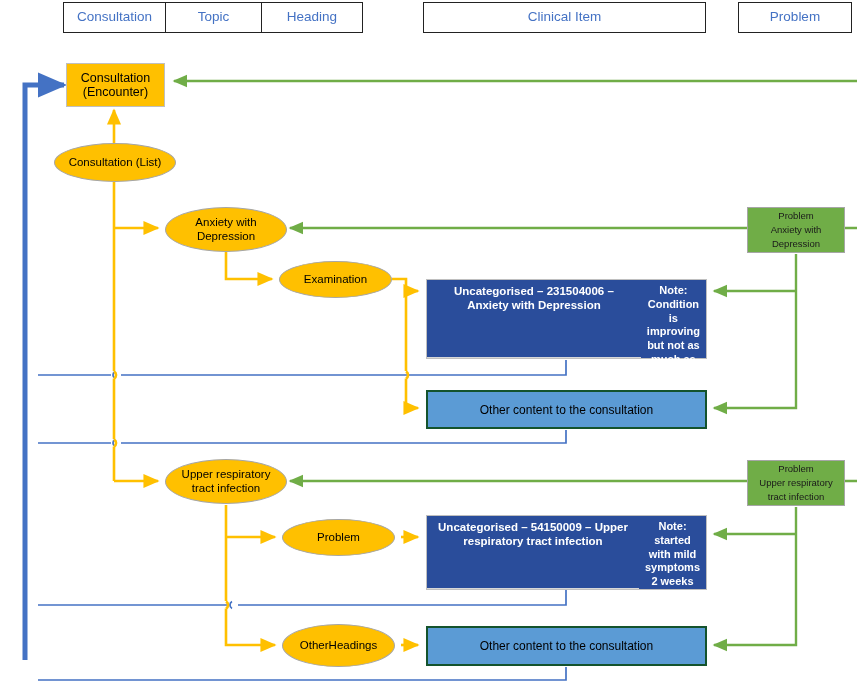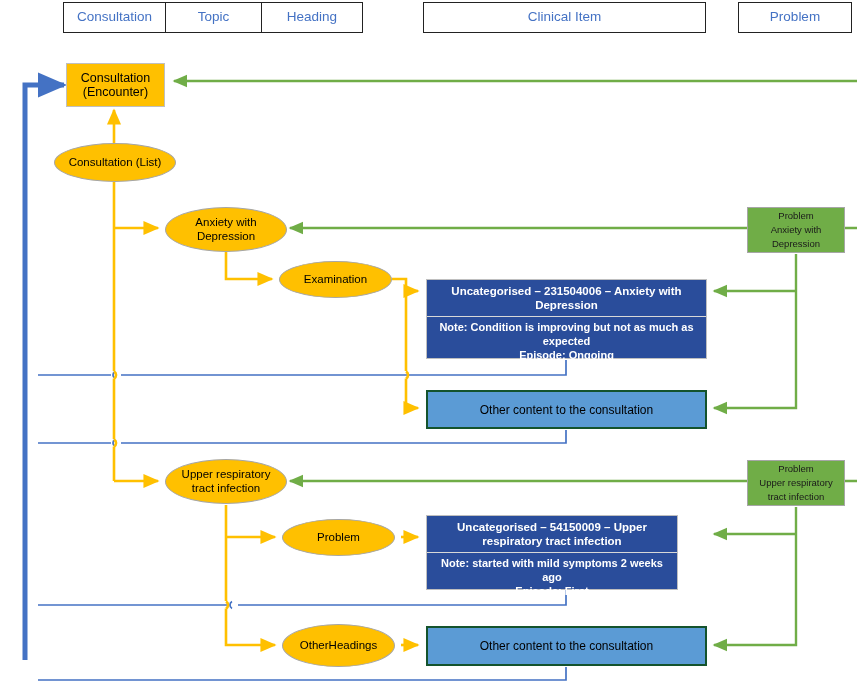--- a/index.html
+++ b/index.html
@@ -17,21 +17,21 @@
 
   .box-yellow{background:#ffc000;border:1px solid #bfbfbf;color:#000;font-size:12.5px;
               line-height:1.15;}
   .ellipse{background:#ffc000;border:1px solid #a6a6a6;border-radius:50%;color:#000;
            font-size:11.5px;line-height:1.2;}
   .box-green{background:#70ad47;border:1px solid #a6a6a6;color:#1a1a1a;font-size:9.5px;
              line-height:1.45;}
   .box-lightblue{background:#5b9bd5;border:2px solid #14532d;color:#000000;font-size:12px;}
 
   .clin{position:absolute;box-sizing:border-box;background:#2a4d9b;border:1px solid #bfbfbf;
-        color:#fff;font-weight:bold;display:flex;flex-direction:column;}
+        color:#fff;font-weight:bold;display:flex;flex-direction:row;}
   .clin .title{padding:4px 6px 4px;text-align:center;font-size:11.5px;line-height:1.22;
                border-bottom:1px solid #d8d8d8;}
   .clin .note{padding:4px 6px 5px;text-align:center;font-size:11px;line-height:1.25;flex:1;}
 </style>
 </head>
 <body>
 
 <div id="stage">
 
   <div class="hdr-box" style="left:47px;top:2px;width:103px;height:31px;">Consultation</div>
@@ -182,21 +182,21 @@
 
   <div class="node ellipse" style="left:149px;top:459px;width:122px;height:45px;flex-direction:column;">
     <span>Upper respiratory</span>
     <span>tract infection</span>
   </div>
 
   <div class="node ellipse" style="left:266px;top:519px;width:113px;height:37px;">
     <span>Problem</span>
   </div>
 
-  <div class="clin" style="left:410px;top:515px;width:252px;height:75px;">
+  <div class="clin" style="left:410px;top:515px;width:281px;height:75px;">
     <div class="title">Uncategorised – 54150009 – Upper respiratory tract infection</div>
     <div class="note">
       <div>Note: started with mild symptoms 2 weeks ago</div>
       <div>Episode: First</div>
     </div>
   </div>
 
   <div class="node ellipse" style="left:266px;top:624px;width:113px;height:43px;flex-direction:row;">
     <span>Other</span>
     <span>Headings</span>

